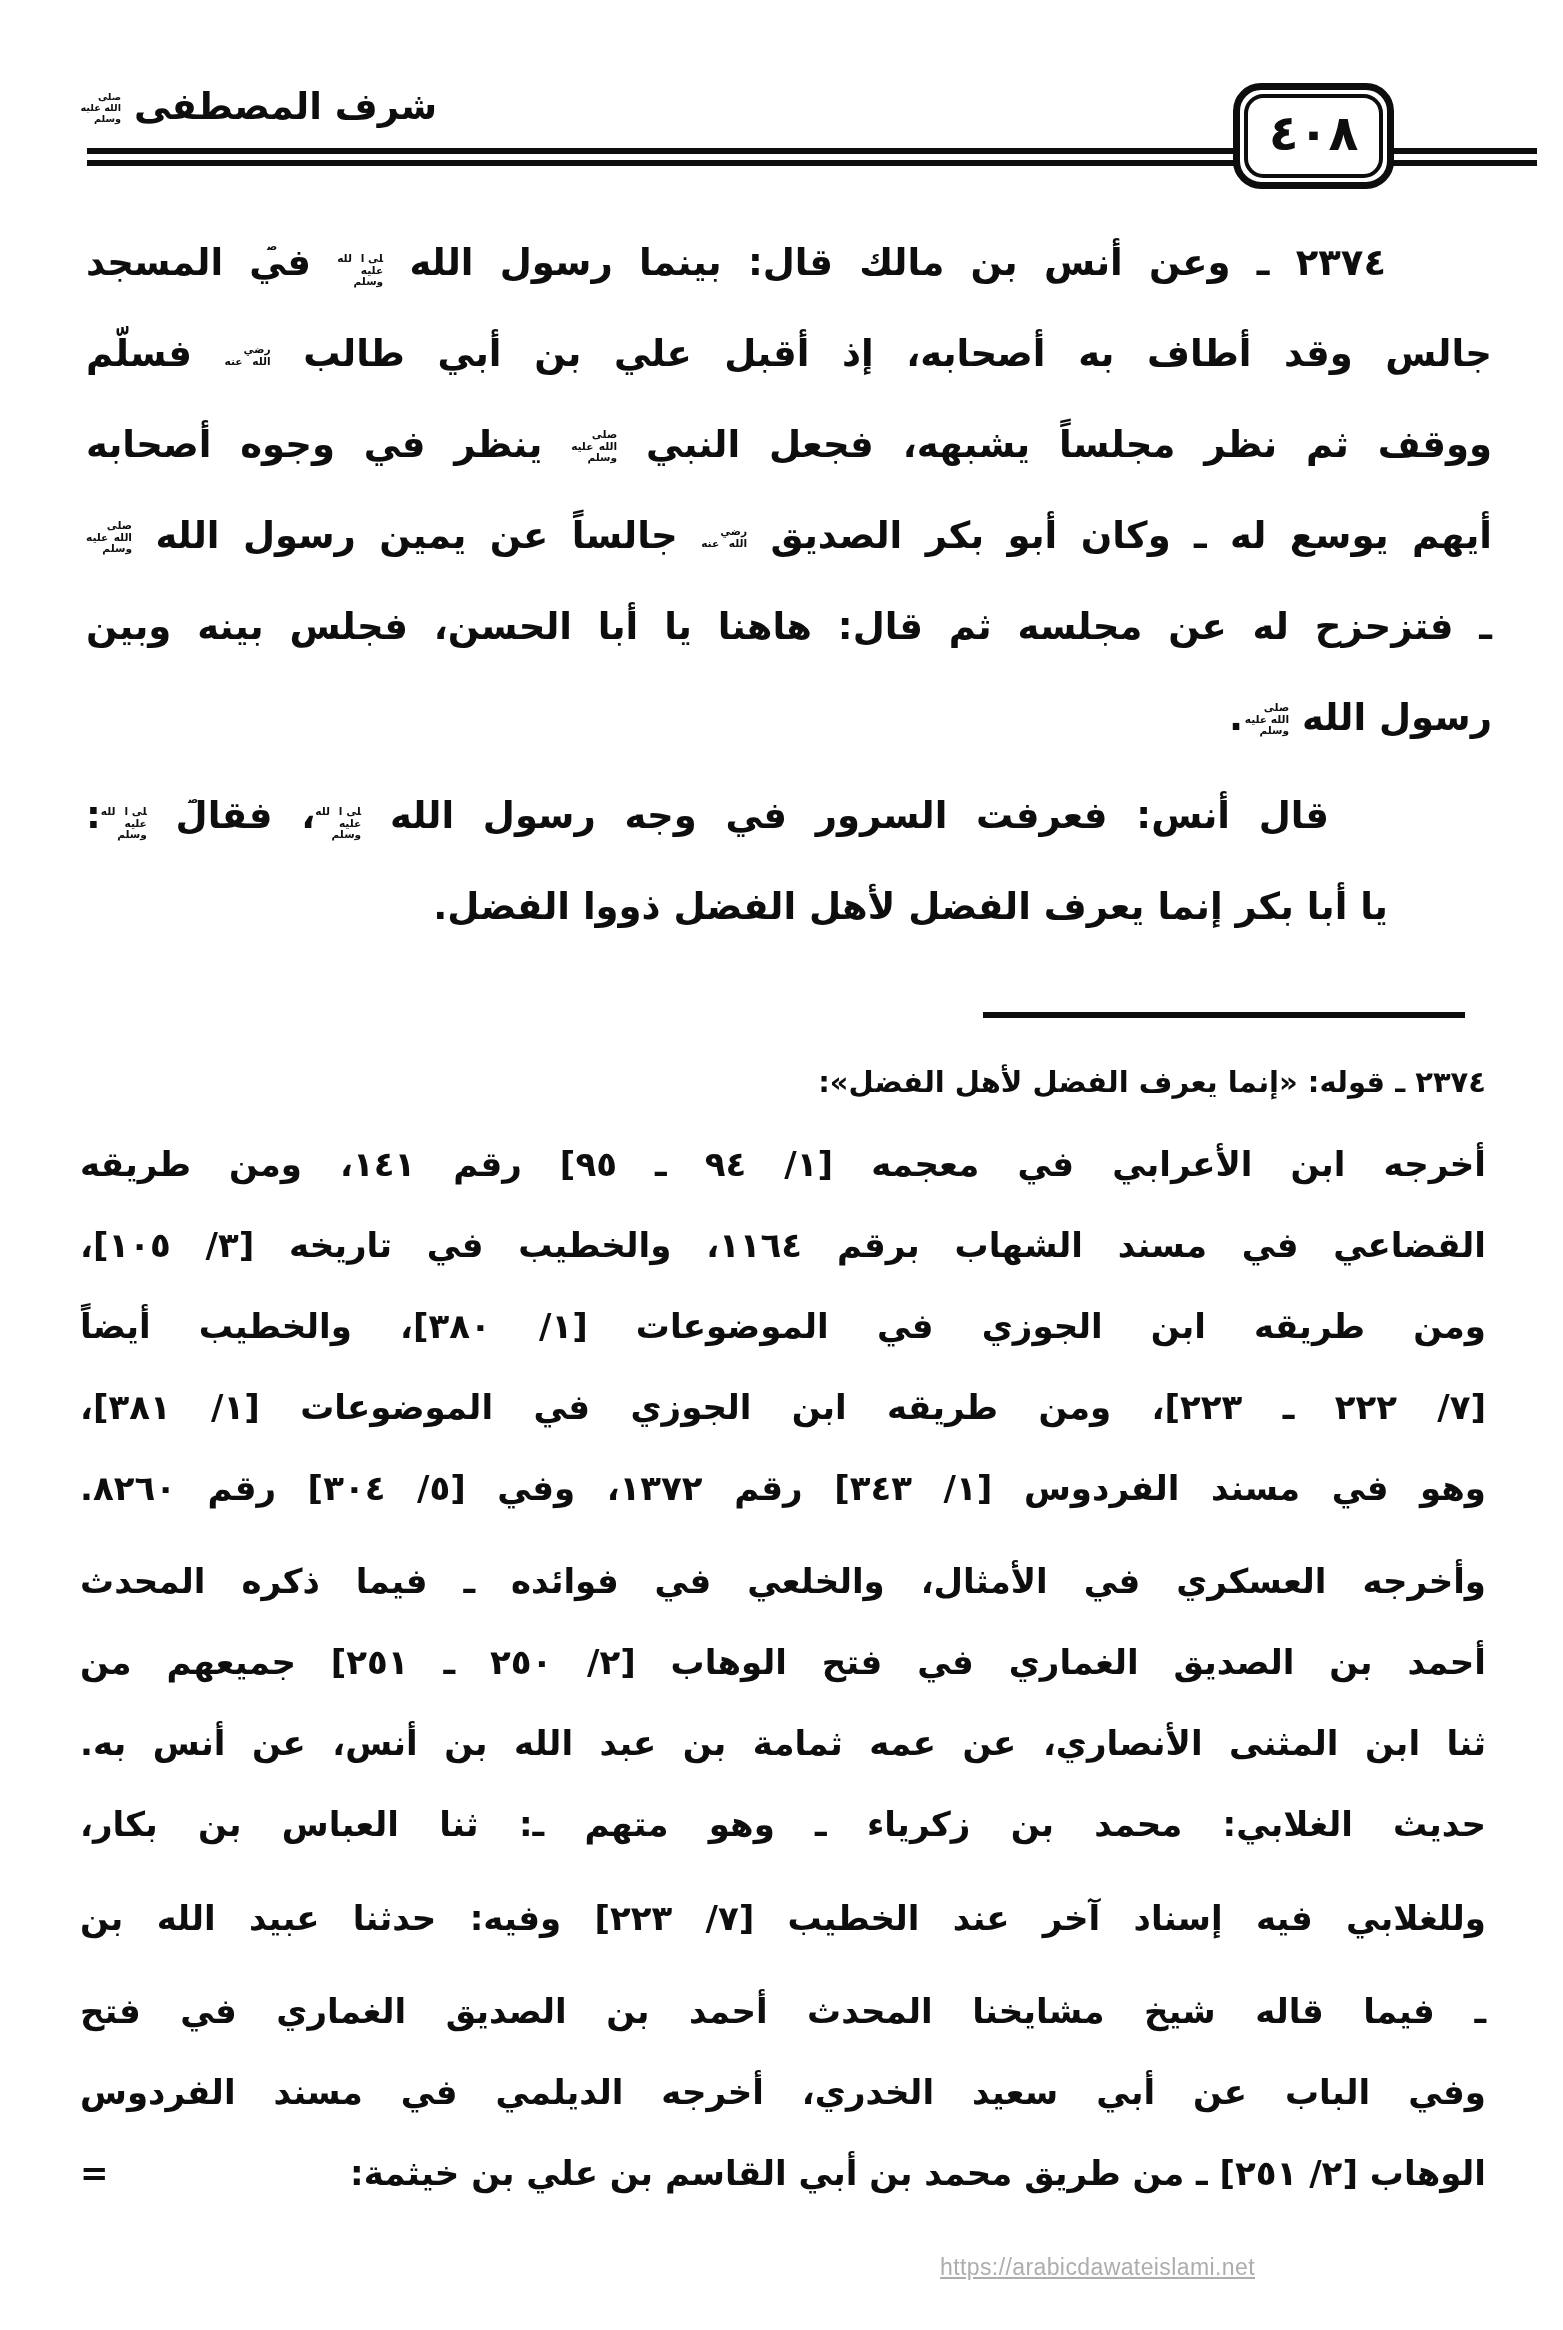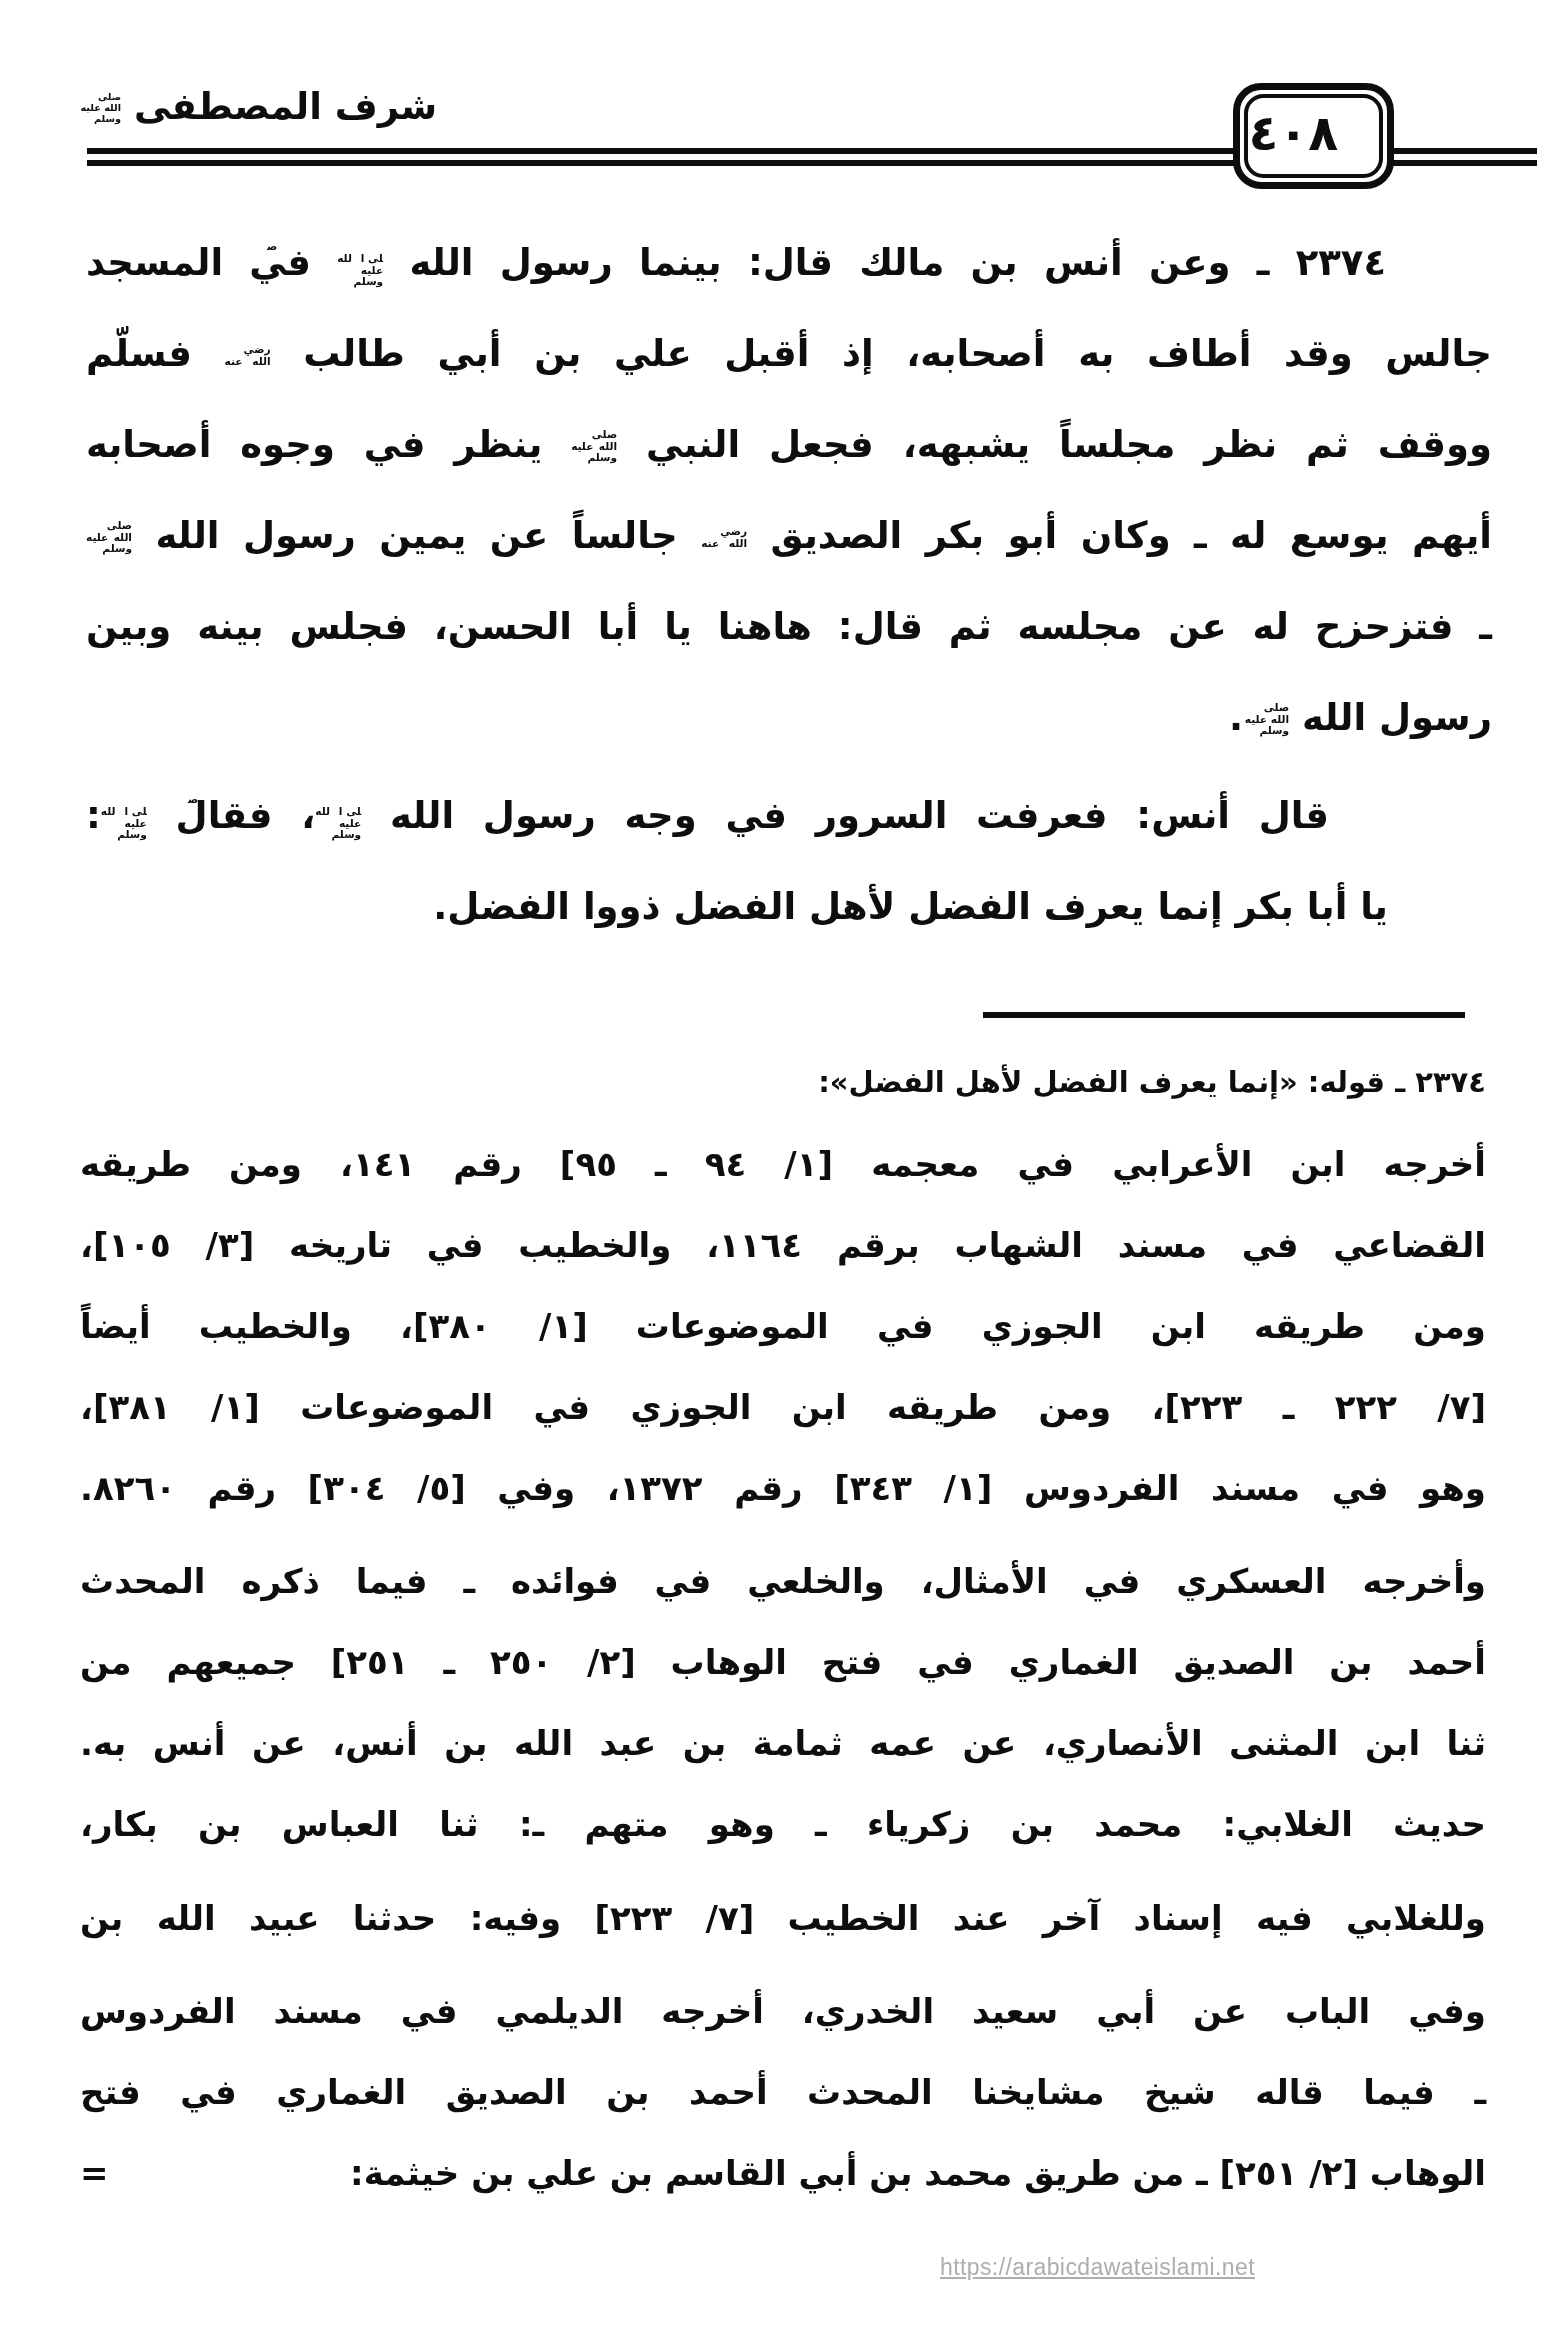--- a/index.html
+++ b/index.html
@@ -15,21 +15,21 @@
   }
   .rule{position:absolute;left:87px;width:1450px;height:6.2px;background:#0d0d0d;}
   .rule.r1{top:148px;}
   .rule.r2{top:160px;}
   .badge{
     position:absolute;left:1233px;top:83px;width:147px;height:92px;
     background:#ffffff;border:7px solid #0d0d0d;border-radius:28px;z-index:3;
   }
   .badge-inner{
     position:absolute;inset:4.4px;border:4.4px solid #0d0d0d;border-radius:19.4px;
-    display:flex;align-items:center;
+    display:flex;align-items:center;justify-content:center;
   }
   .badge-num{font-size:49px;font-weight:bold;direction:rtl;padding-bottom:5.3px;}
   
   .hon{
     display:inline-block;width:46px;font-size:10.6px;line-height:1.12;
     vertical-align:middle;font-weight:600;
     white-space:normal;word-break:break-word;
   }
   .hdr-title .hon{width:41px;font-size:9.7px;}
   
@@ -112,22 +112,22 @@
     <div class="fln j">أحمد بن الصديق الغماري في فتح الوهاب [٢/ ٢٥٠ ـ ٢٥١] جميعهم من</div>
     <div class="fln j">ثنا ابن المثنى الأنصاري، عن عمه ثمامة بن عبد الله بن أنس، عن أنس به.</div>
     <div class="fln j">حديث الغلابي: محمد بن زكرياء ـ وهو متهم ـ: ثنا العباس بن بكار،</div>
   </div>
 
   <div class="fpara">
     <div class="fln j">وللغلابي فيه إسناد آخر عند الخطيب [٧/ ٢٢٣] وفيه: حدثنا عبيد الله بن</div>
   </div>
 
   <div class="fpara">
+    <div class="fln j">ـ فيما قاله شيخ مشايخنا المحدث أحمد بن الصديق الغماري في فتح</div>
     <div class="fln j">وفي الباب عن أبي سعيد الخدري، أخرجه الديلمي في مسند الفردوس</div>
-    <div class="fln j">ـ فيما قاله شيخ مشايخنا المحدث أحمد بن الصديق الغماري في فتح</div>
     <div class="fln fl">
         <span>الوهاب [٢/ ٢٥١] ـ من طريق محمد بن أبي القاسم بن علي بن خيثمة:</span>
         <span>=</span>
       </div>
   </div>
 </div>
 
 <div class="wm">https://arabicdawateislami.net</div>
 
 

